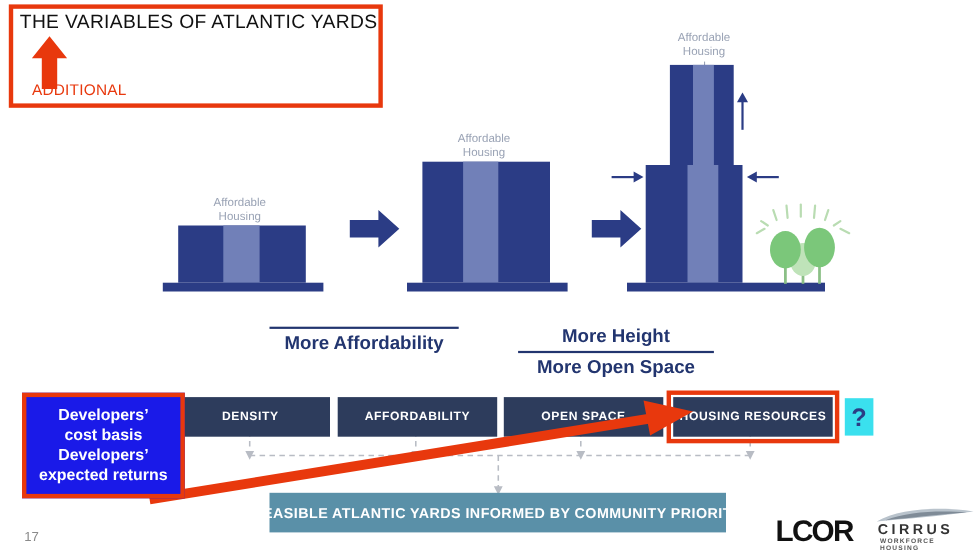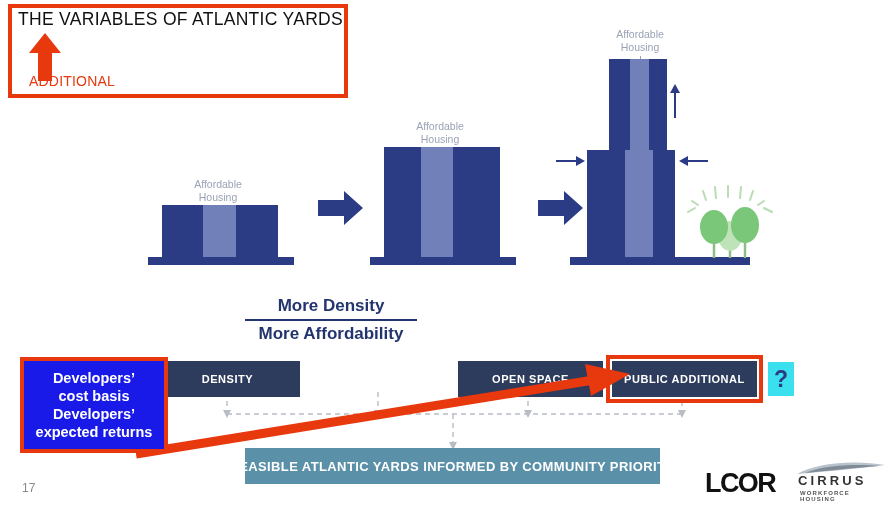--- a/index.html
+++ b/index.html
@@ -147,25 +147,29 @@
     </g>
     <line x1="30" y1="72" x2="30" y2="52" stroke="#8bbf86" stroke-width="2.5"></line>
     <line x1="46" y1="72" x2="46" y2="48" stroke="#8bbf86" stroke-width="2.5"></line>
     <line x1="61" y1="72" x2="61" y2="52" stroke="#8bbf86" stroke-width="2.5"></line>
     <ellipse cx="46" cy="50" rx="12" ry="15" fill="#bfe3b9"></ellipse>
     <ellipse cx="30" cy="41" rx="14" ry="17" fill="#7bc77a"></ellipse>
     <ellipse cx="61" cy="39" rx="14" ry="18" fill="#7bc77a"></ellipse>
   </svg>
 
   <div class="frac" style="left:245px;top:295px;width:172px;">
-    <div class="top">More Density</div>
     <div class="rule"></div>
     <div class="bot">More Affordability</div>
   </div>
 
+  <div class="frac" style="left:471px;top:295px;width:178px;">
+    <div class="top">More Height</div>
+    <div class="rule"></div>
+    <div class="bot">More Open Space</div>
+  </div>
 
   <svg style="position:absolute;left:140px;top:392px;" width="620" height="66" viewBox="0 0 620 66">
     <g stroke="#b8bcc4" stroke-width="1.4" fill="none" stroke-dasharray="5,4">
       <line x1="87" y1="0" x2="87" y2="22"></line>
       <line x1="238" y1="0" x2="238" y2="22"></line>
       <line x1="388" y1="0" x2="388" y2="22"></line>
       <line x1="542" y1="0" x2="542" y2="22"></line>
       <line x1="87" y1="22" x2="542" y2="22"></line>
       <line x1="313" y1="22" x2="313" y2="54"></line>
     </g>
@@ -174,25 +178,28 @@
       <polygon points="238,26 234,18 242,18"></polygon>
       <polygon points="388,26 384,18 392,18"></polygon>
       <polygon points="542,26 538,18 546,18"></polygon>
       <polygon points="313,58 309,50 317,50"></polygon>
     </g>
   </svg>
 
   <div class="pill" style="left:155px;top:361px;width:145px;">
     <span>DENSITY</span>
   </div>
+  <div class="pill" style="left:307px;top:361px;width:145px;">
+    <span>AFFORDABILITY</span>
+  </div>
   <div class="pill" style="left:458px;top:361px;width:145px;">
     <span>OPEN SPACE</span>
   </div>
   <div class="pill" style="left:612px;top:361px;width:145px;">
-    <span>PUBLIC ADDITIONAL</span>
+    <span>HOUSING RESOURCES</span>
   </div>
   <div id="public-resources-highlight" style="left:606px;top:355px;width:157px;height:48px;"></div>
 
   <div id="question-box" style="left:768px;top:362px;width:26px;height:34px;">
     <span>?</span>
   </div>
 
   <svg style="position:absolute;left:130px;top:362px;" width="520" height="100" viewBox="0 0 520 100">
     <line x1="6" y1="92" x2="476" y2="16" stroke="#e8380d" stroke-width="9" stroke-linecap="butt"></line>
     <polygon points="500,12 455,2 461,34" fill="#e8380d"></polygon>

